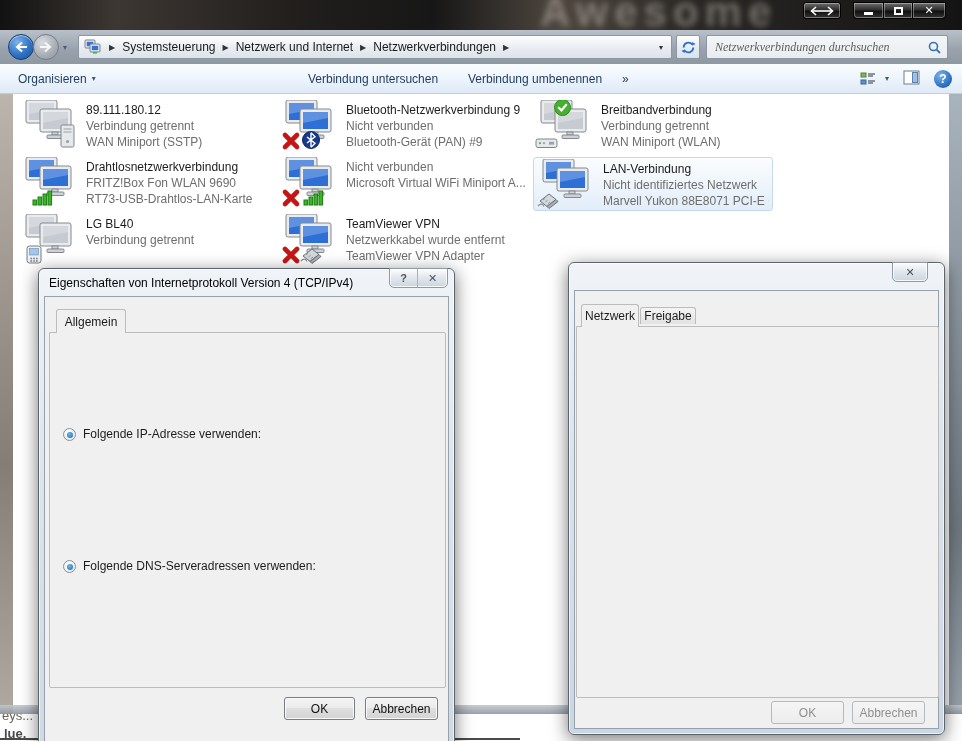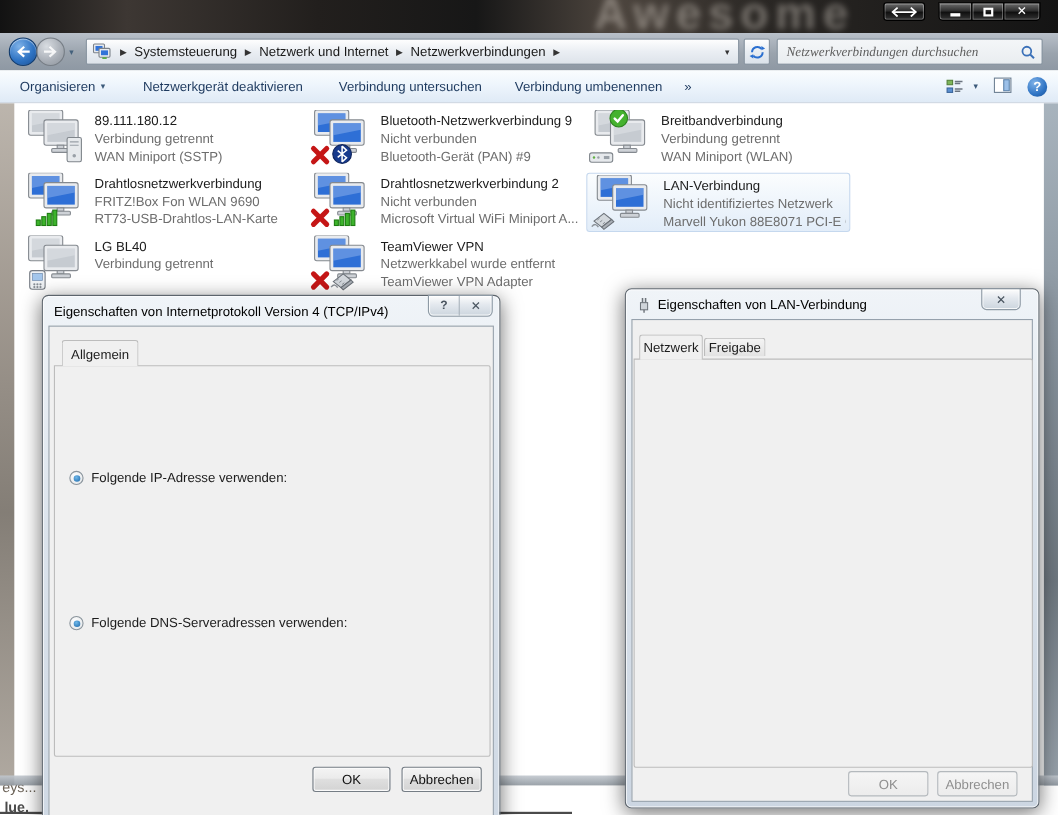--- a/index.html
+++ b/index.html
@@ -220,23 +220,20 @@
             </svg>
         </span>
       </div>
     </div>
 
     <div class="toolbar">
       <div class="tb-item" style="left:10px">
         <span>Organisieren</span>
         <span class="tb-dd">▾</span>
       </div>
-      <div class="tb-item" style="left:122px">
-        <span>Netzwerkgerät deaktivieren</span>
-      </div>
       <div class="tb-item" style="left:300px">
         <span>Verbindung untersuchen</span>
       </div>
       <div class="tb-item" style="left:460px">
         <span>Verbindung umbenennen</span>
       </div>
       <div class="tb-item" style="left:614px">
         <span>»</span>
       </div>
       <div class="tb-right">
@@ -391,21 +388,20 @@
               <path d="M5 35 L17 47 M17 35 L5 47"></path>
             </g>
             <g fill="#3db32c" stroke="#1e7d12" stroke-width="1">
               <rect x="24" y="43" width="3.6" height="5"></rect>
               <rect x="29" y="40" width="3.6" height="8"></rect>
               <rect x="34" y="37" width="3.6" height="11"></rect>
               <rect x="39" y="34" width="3.6" height="14"></rect>
             </g>
           </svg></div>
       <div class="ctxt">
-          <div class="cname">Drahtlosnetzwerkverbindung 2</div>
         <div class="csub">Nicht verbunden</div>
         <div class="csub">Microsoft Virtual WiFi Miniport A...</div>
         </div>
     </div>
     <div class="conn" style="left:280px;top:214px">
       <div class="cicon"><svg width="58" height="52" viewBox="0 0 58 52">
             <g transform="translate(6,0)">
               <rect x="0" y="0" width="31" height="23" rx="2" fill="#e9ebee" stroke="#84898f"></rect>
               <rect x="3" y="3" width="25" height="17" fill="#2e6fd6"></rect>
               <path d="M3 3 h25 v6 l-25 5 z" fill="#8fb4ec" opacity="0.5"></path>
@@ -593,29 +589,20 @@
 
     <div class="btn" style="left:245px;top:428px;width:71px;height:23px">
       <span>OK</span>
     </div>
     <div class="btn" style="left:326px;top:428px;width:73px;height:23px">
       <span>Abbrechen</span>
     </div>
   </div>
 
   <div class="dlg" style="left:568px;top:262px;width:377px;height:473px">
-    <div class="dlg-title">
-      <svg width="13" height="16" viewBox="0 0 14 16">
-          <line x1="5.5" y1="1.5" x2="5.5" y2="6" stroke="#6d737a" stroke-width="1.5"></line>
-          <line x1="8.5" y1="1.5" x2="8.5" y2="6" stroke="#6d737a" stroke-width="1.5"></line>
-          <rect x="3.5" y="6" width="7" height="7" fill="#cfd4da" stroke="#6d737a"></rect>
-          <line x1="7" y1="13" x2="7" y2="16" stroke="#6d737a" stroke-width="1.4"></line>
-        </svg>
-      <span>Eigenschaften von LAN-Verbindung</span>
-    </div>
     <div class="cap-pill" style="right:16px">
       <div class="cap-btn" style="width:34px">
           <span>✕</span>
         </div>
     </div>
     <div class="dlg-body"></div>
 
     <div class="tab" style="left:12px;top:41px;width:58px;height:23px">
       <span>Netzwerk</span>
     </div>

